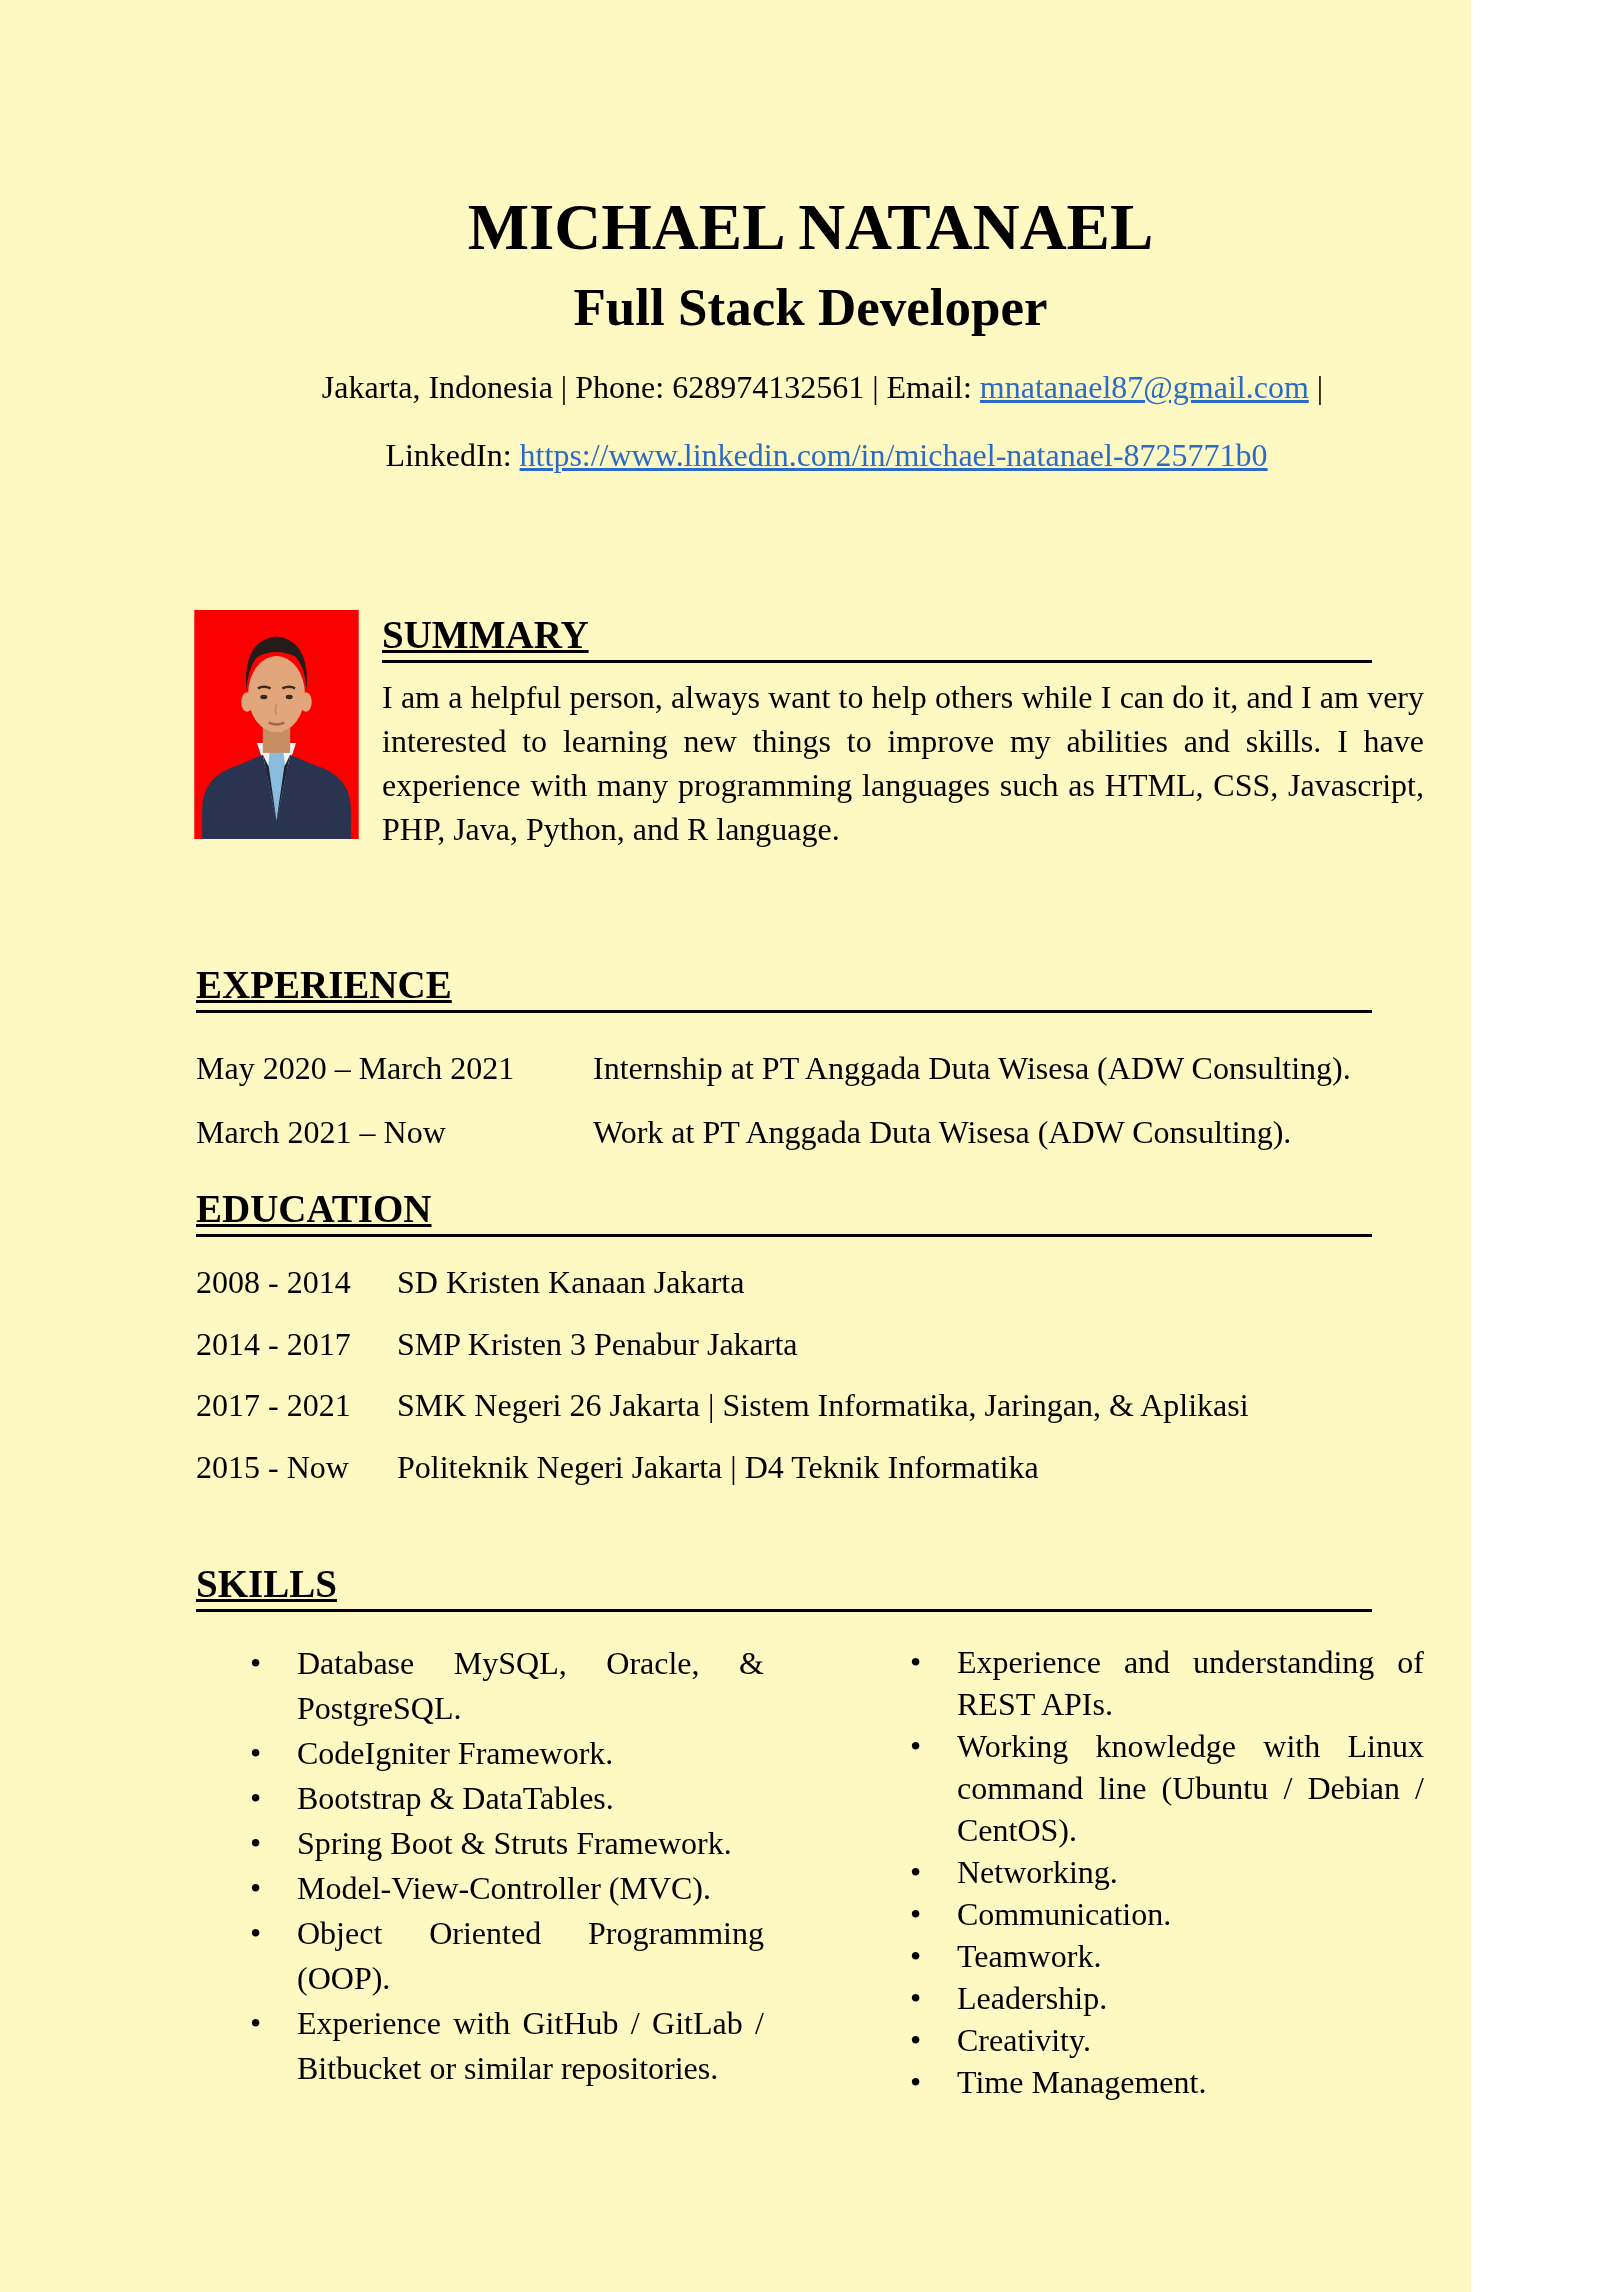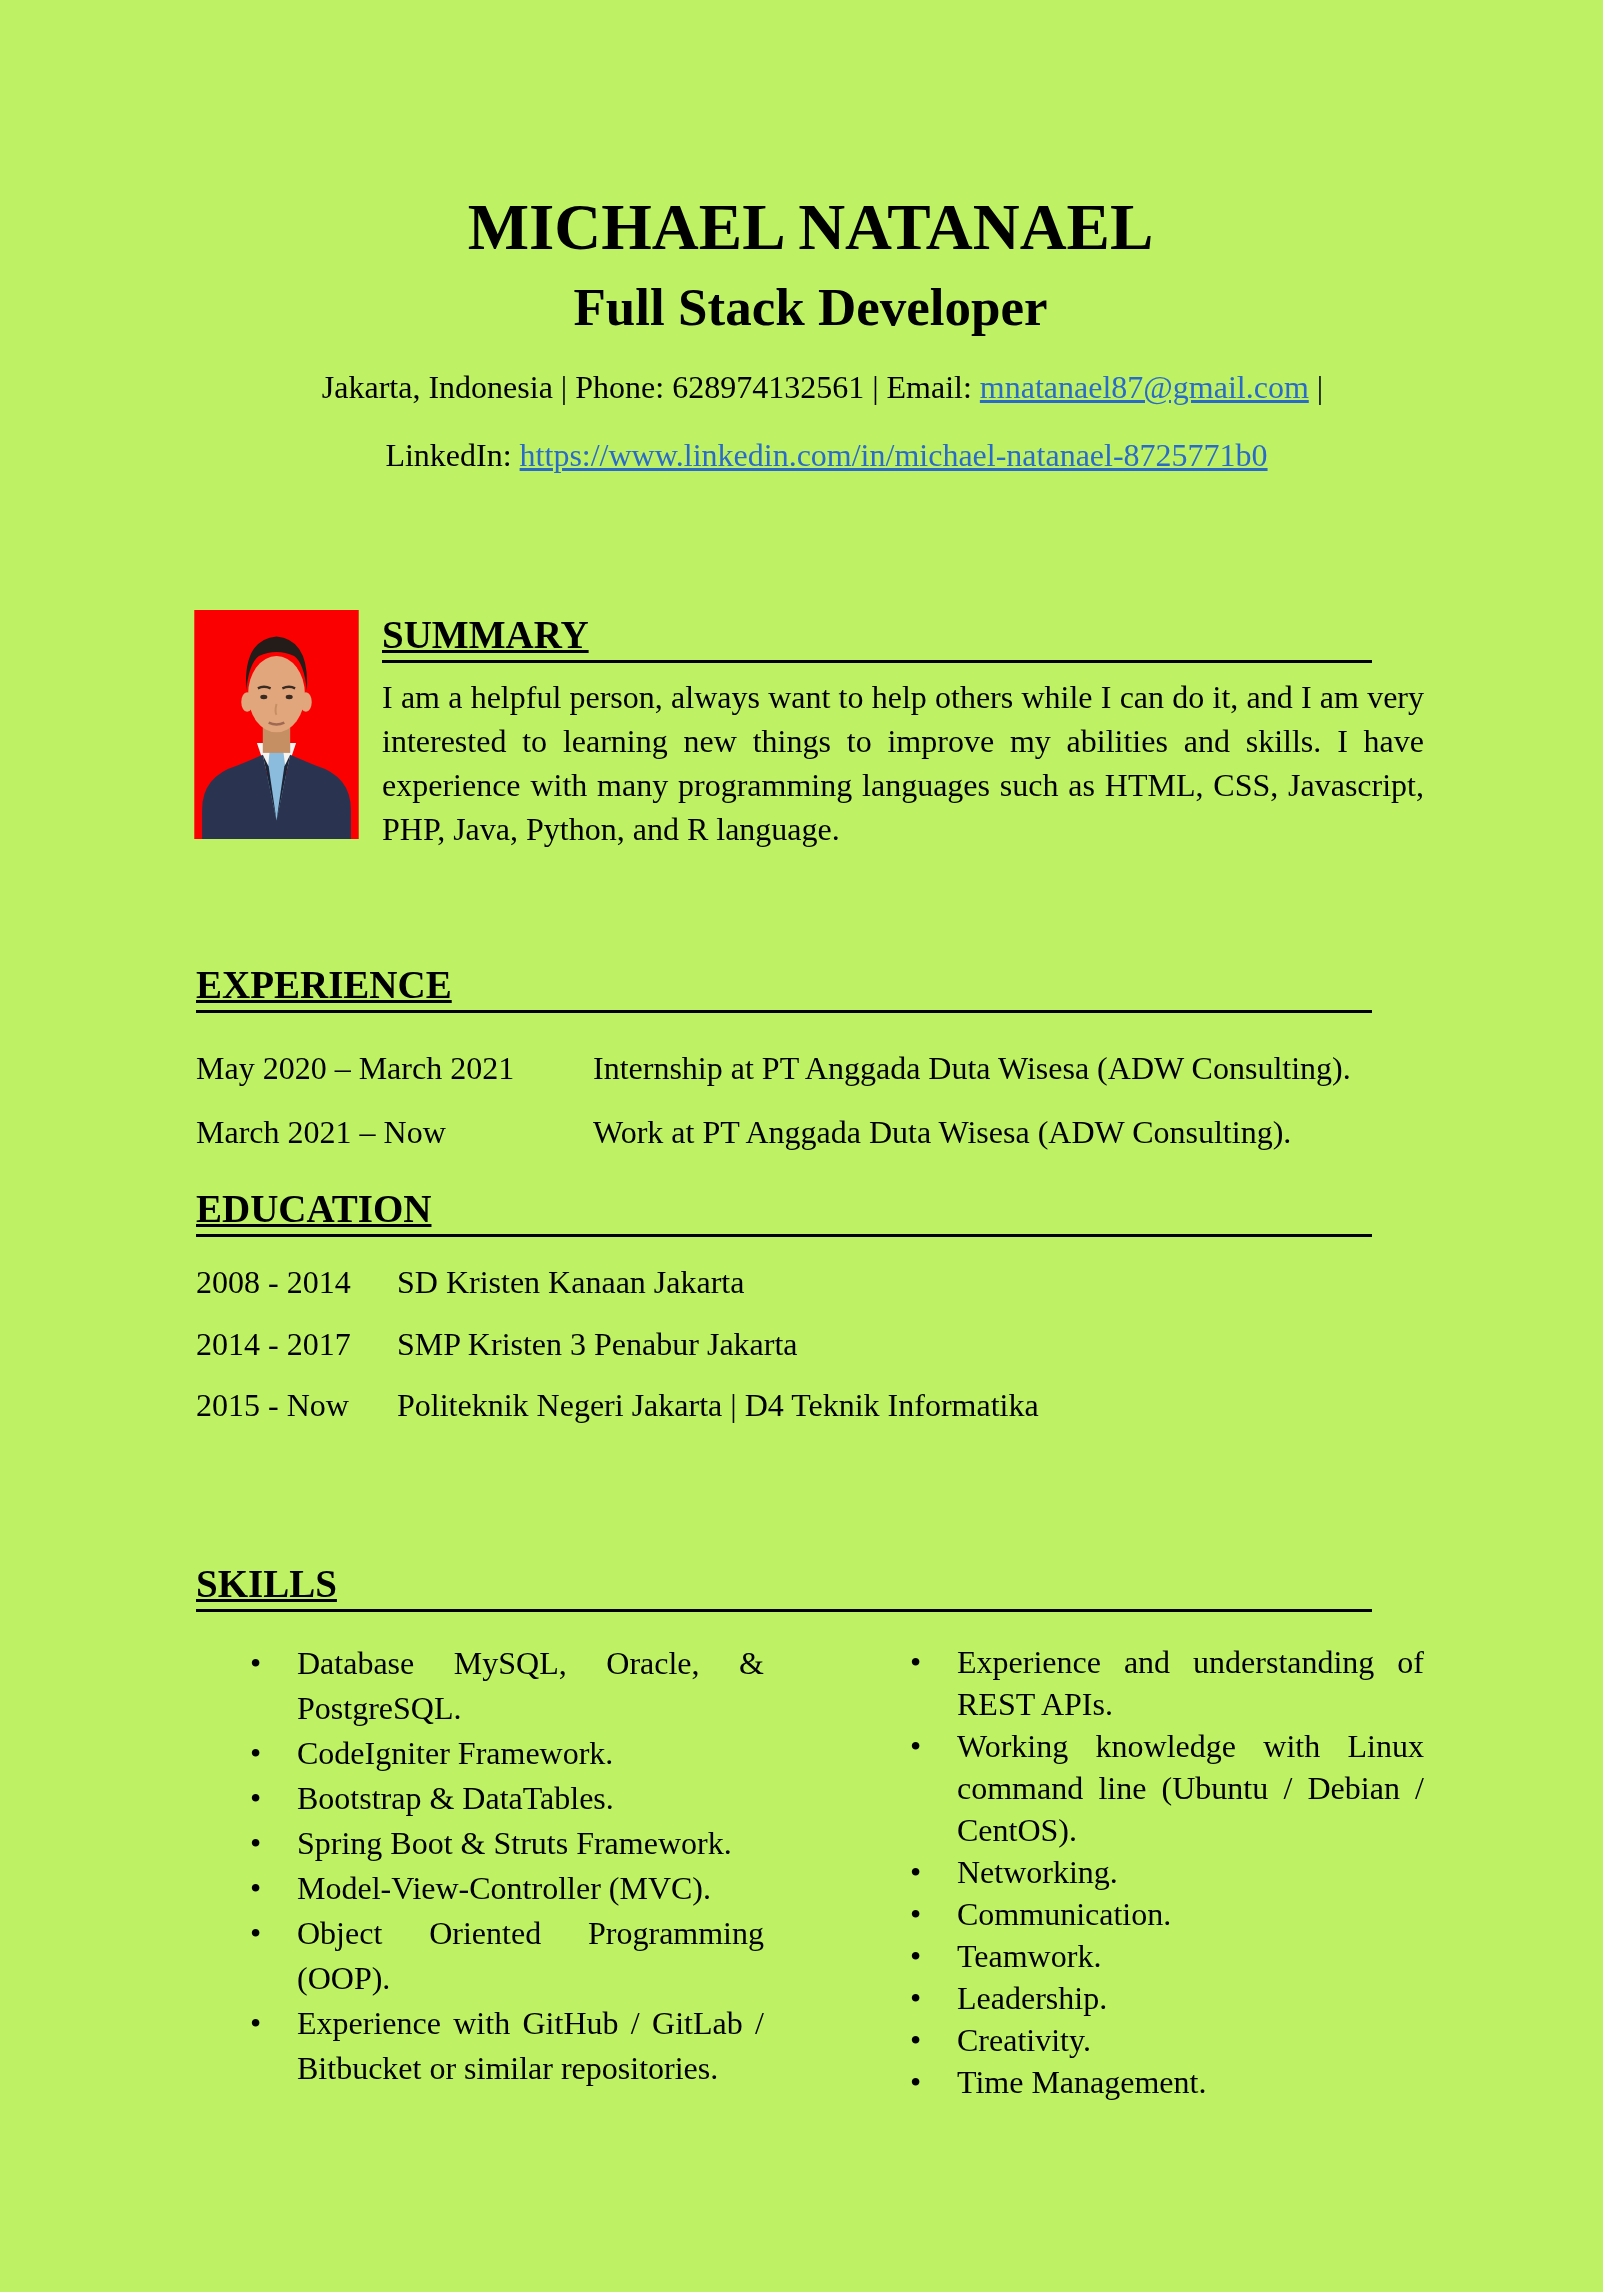--- a/index.html
+++ b/index.html
@@ -4,23 +4,23 @@
 <style>
   * { margin: 0; padding: 0; box-sizing: border-box; }
   html, body { background: #ffffff; }
   body {
     font-family: "Liberation Serif", "DejaVu Serif", serif;
     color: #000000;
     width: 1621px;
   }
   .page {
     position: relative;
-    width: 1603px;
+    width: 1471px;
     height: 2293px;
-    background: #bef264;
+    background: #fef9c3;
     overflow: hidden;
   }
 
   
   .name-line {
     position: absolute; top: 195px; left: 0; width: 1621px;
     text-align: center; font-size: 65px; font-weight: bold; line-height: 1;
   }
   .title-line {
     position: absolute; top: 281px; left: 0; width: 1621px;
@@ -181,20 +181,24 @@
     <div class="edu-rows">
       <div class="edu-row">
         <div class="edu-period">2008 - 2014</div>
         <div class="edu-desc">SD Kristen Kanaan Jakarta</div>
       </div>
       <div class="edu-row">
         <div class="edu-period">2014 - 2017</div>
         <div class="edu-desc">SMP Kristen 3 Penabur Jakarta</div>
       </div>
       <div class="edu-row">
+        <div class="edu-period">2017 - 2021</div>
+        <div class="edu-desc">SMK Negeri 26 Jakarta | Sistem Informatika, Jaringan, &amp; Aplikasi</div>
+      </div>
+      <div class="edu-row">
         <div class="edu-period">2015 - Now</div>
         <div class="edu-desc">Politeknik Negeri Jakarta | D4 Teknik Informatika</div>
       </div>
     </div>
   </div>
 
   <div class="skills-section">
     <div class="section-heading-wrap">
       <span class="section-heading">SKILLS</span>
     </div>

